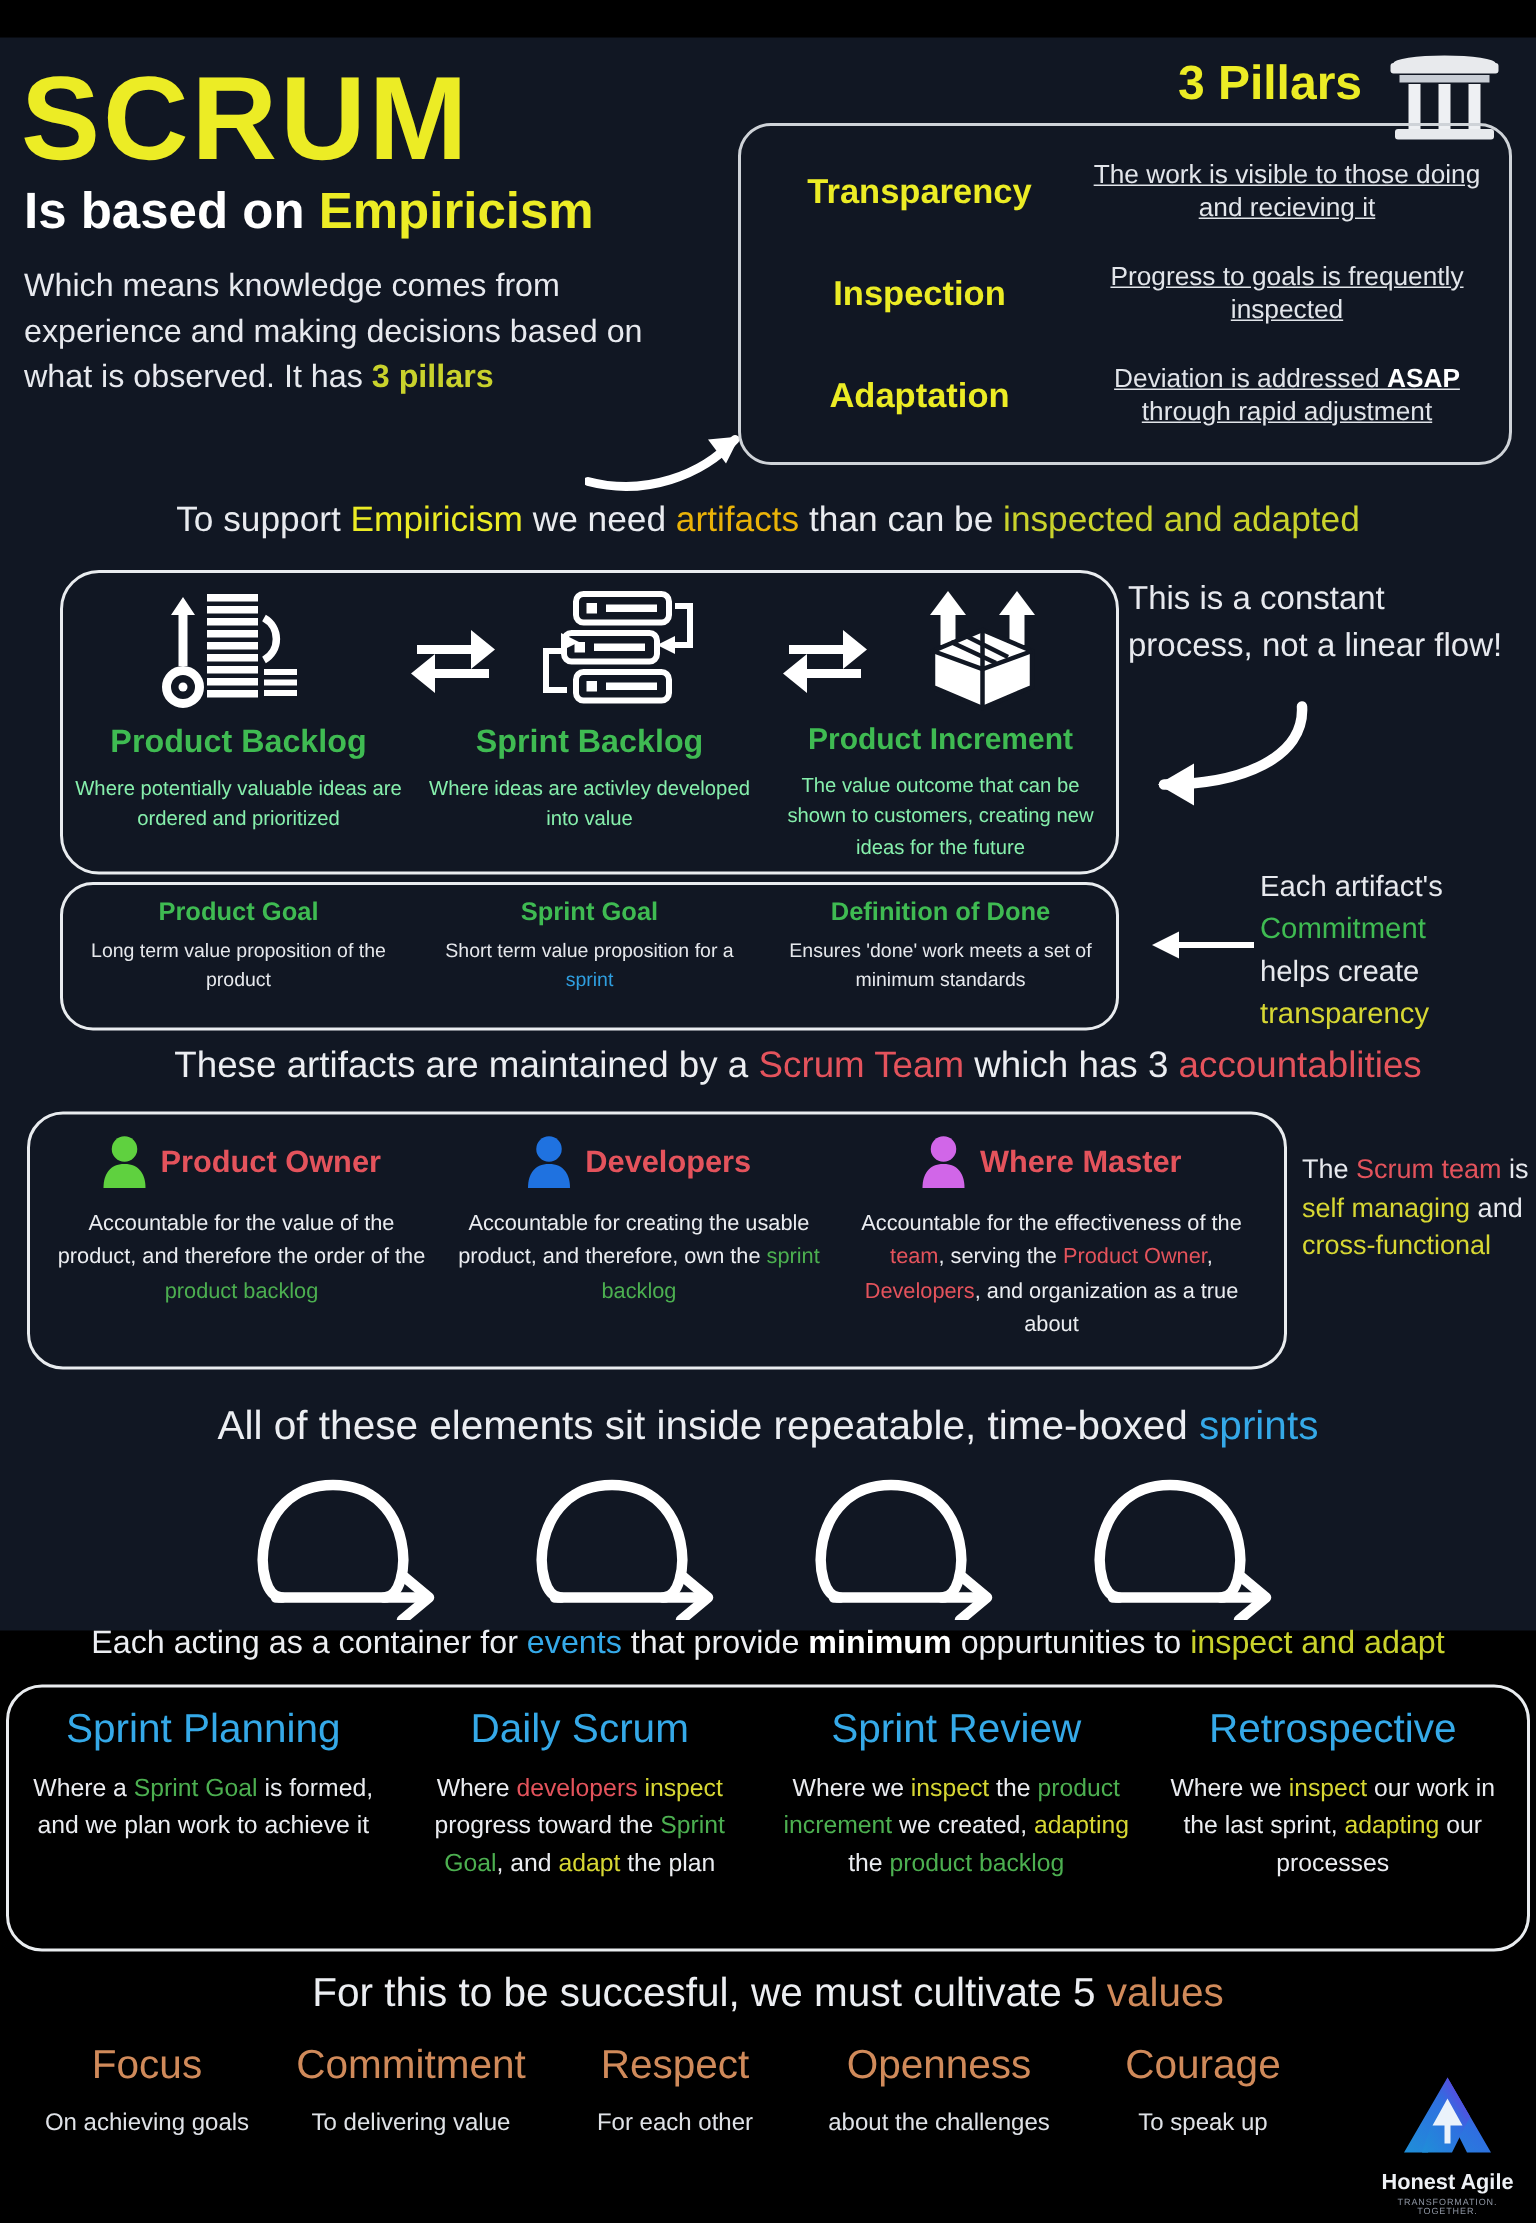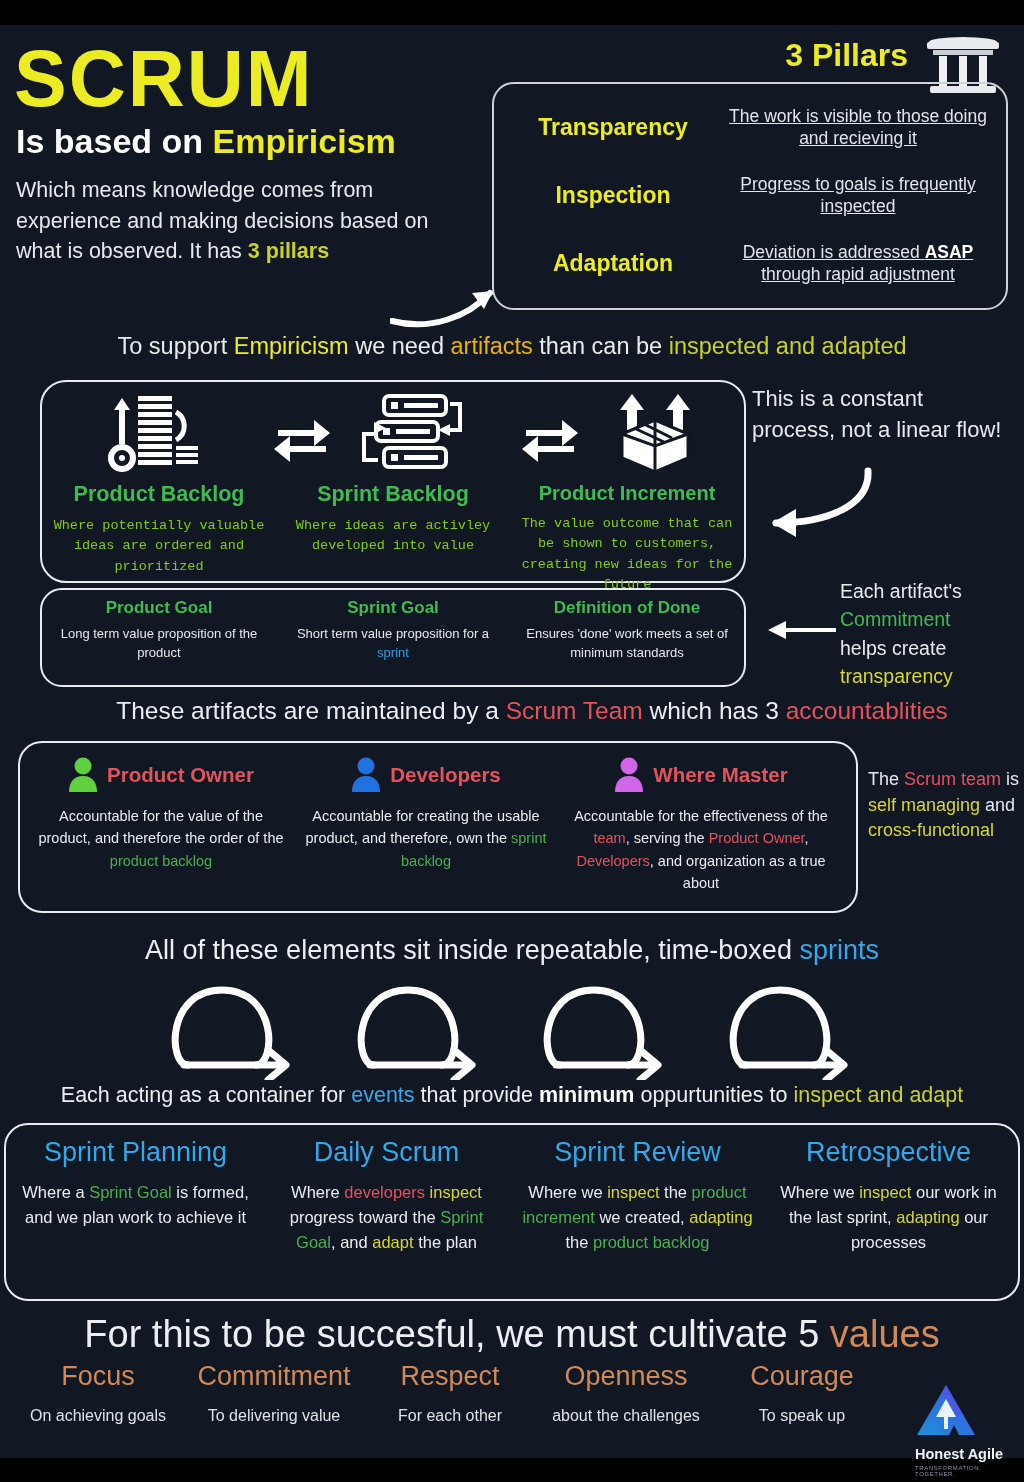--- a/index.html
+++ b/index.html
@@ -1,21 +1,21 @@
 <!DOCTYPE html>
 <html><head>
 <meta charset="utf-8">
 <style>
   * { margin:0; padding:0; box-sizing:border-box; }
   html,body{
     width:1024px; height:1482px; background:#000; overflow:hidden;
     font-family:"Liberation Sans", sans-serif;
   }
   .poster{
-    position:absolute; left:0; top:25px; width:1024px; height:1433px;
+    position:absolute; left:0; top:25px; width:1024px; height:1062px;
     background:#111723;
     color:#fff;
   }
   
   .hdr{ position:absolute; left:0; top:0; width:1024px; height:285px; }
   .scrum-title{
     position:absolute; left:14px; top:14px;
     font-size:79px; font-weight:bold; color:#ecec25;
     letter-spacing:2px; line-height:1;
   }
@@ -61,21 +61,21 @@
     position:absolute; left:40px; top:355px; width:706px; height:203px;
     border:2.5px solid #e9ecef; border-radius:26px;
   }
   .art-icons{ position:absolute; left:0; top:8px; width:100%; height:84px; }
   .art-ic{ position:absolute; top:0; }
   .swap{ position:absolute; top:24px; }
   .art-cols{ position:absolute; left:0; top:100px; width:100%; display:flex; }
   .art-col{ flex:1; text-align:center; padding:0 6px; }
   .art-h{ font-size:21.5px; font-weight:bold; color:#3fbb52; margin-bottom:9px; }
   .art-h.small{ font-size:20px; }
-  .art-p{ font-size:13.5px; color:#84cc16; line-height:1.5;font-family:Liberation Mono, monospace; }
+  .art-p{ font-size:13.5px; color:#86efac; line-height:1.5; }
   .note-constant{
     position:absolute; left:752px; top:358px; width:260px;
     font-size:22px; color:#e7e9ee; line-height:1.42;
   }
   .arrow-constant{ position:absolute; left:750px; top:440px; width:130px; height:80px; }
 
   
   .commit-box{
     position:absolute; left:40px; top:563px; width:706px; height:99px;
     border:2.5px solid #e9ecef; border-radius:22px;
@@ -135,28 +135,28 @@
   }
   .ev-cols{ display:flex; height:100%; padding:14px 4px 6px; }
   .ev-col{ flex:1; text-align:center; padding:0 10px; }
   .ev-h{ font-size:27px; color:#35a9e8; margin-bottom:14px; line-height:1; }
   .ev-p{ font-size:16.5px; color:#eaecf0; line-height:1.5; }
   .ev-p .g{ color:#4caf50; } .ev-p .y{ color:#d7d733;} .ev-p .red{ color:#e4535c;}
 
   
   .line-values{
     position:absolute; left:0; top:1288px; width:1024px; text-align:center;
-    font-size:38px; color:#eceef2;
+    font-size:27px; color:#eceef2;
   }
   .orange{ color:#d08a5a; }
   .val-row{ position:absolute; left:10px; top:1338px; width:880px; display:flex; }
   .val-col{ flex:1; text-align:center; }
   .val-h{ font-size:27px; color:#d08a5a; line-height:1; margin-bottom:14px;}
   .val-p{ font-size:16px; color:#dfe2e7; line-height:1.5; }
-  .logo{ position:absolute; left:915px; top:1358px; width:100px; text-align:left; }
+  .logo{ position:absolute; left:915px; top:1358px; width:100px; text-align:center; }
   .logo-name{ font-size:14.5px; font-weight:bold; color:#eef1f5; margin-top:3px;}
   .logo-tag{ font-size:6px; color:#8d94a1; letter-spacing:.6px; margin-top:3px;}
 </style>
 </head>
 <body>
 
 <div class="poster">
 
   <div class="hdr">
     <div class="scrum-title">SCRUM</div>

